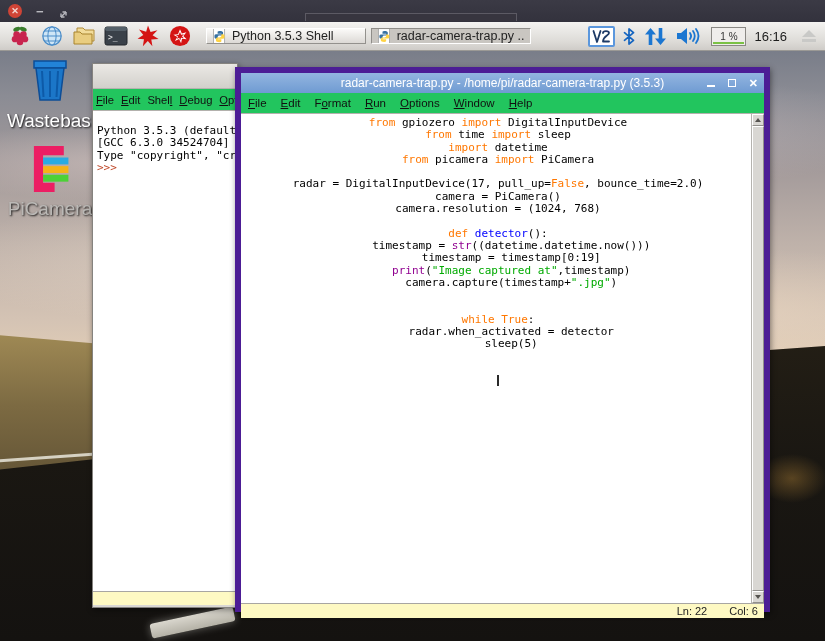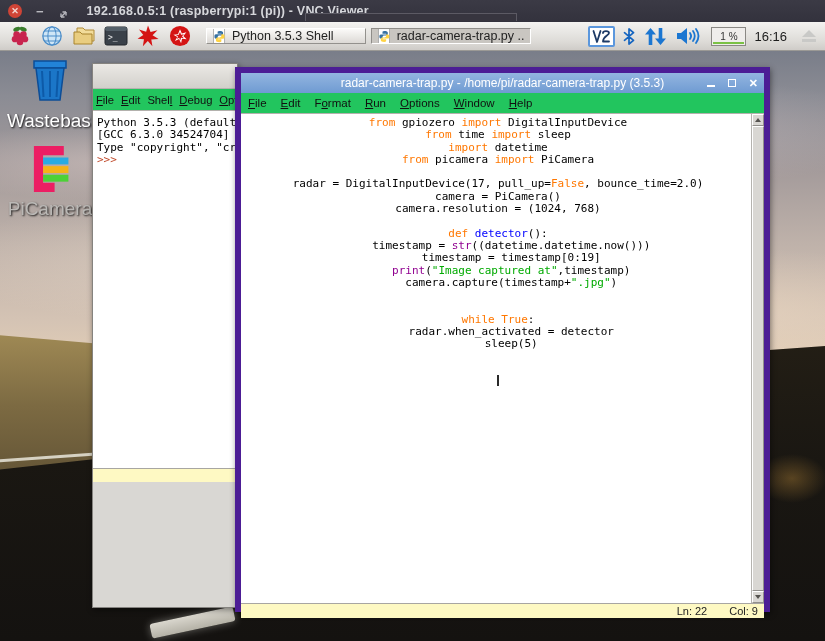--- a/index.html
+++ b/index.html
@@ -114,21 +114,21 @@
   .win-status { background:#fef9c3; border-top:1px solid #a8a6a2;
     font-size:11px; color:#222; display:flex; justify-content:flex-end;
     align-items:center; }
 
   
   #shell-win { left:92px; top:63px; width:146px; height:545px; z-index:5; }
   #shell-title { height:25px; background:linear-gradient(180deg,#ebe9e5,#d2d0cb);
     border-bottom:1px solid #b5b3af; }
   #shell-menu { height:22px; }
   #shell-menu .menu-item { margin:0 4px 0 3px; font-size:11.2px; }
-  #shell-text { background:#fff; height:357px; overflow:hidden; padding:6px 0 0 4px; }
+  #shell-text { background:#fff; height:480px; overflow:hidden; padding:14px 0 0 4px; }
   #shell-status { height:14px; }
 
   
   #editor-win { left:235px; top:67px; width:535px; height:545px; z-index:10;
     border:6px solid #4c1d95; }
   #editor-title { height:20px; background:linear-gradient(180deg,#93b5e0,#6f9bd2);
     display:flex; align-items:center; position:relative; }
   #editor-title .etitle { flex:1; text-align:center; color:#fff; font-size:12px;
     white-space:nowrap; overflow:hidden; }
   .win-controls { position:absolute; right:6px; top:0; height:20px;
@@ -180,21 +180,20 @@
     <div class="vnc-min">−</div>
     <span class="vnc-restore">
       <svg width="11" height="11" viewBox="0 0 11 11">
           <g stroke="#b9b9bf" stroke-width="1.4" fill="none">
             <path d="M3 8 L8 3"></path>
             <path d="M8 3 L8 6.5 M8 3 L4.5 3"></path>
             <path d="M3 8 L3 4.5 M3 8 L6.5 8"></path>
           </g>
         </svg>
     </span>
-    <span class="vnc-title">192.168.0.5:1 (raspberrypi:1 (pi)) - VNC Viewer</span>
   </div>
   <div class="vnc-toolbar-peek"></div>
 
   <div class="wallpaper">
     <div class="field"></div>
     <div class="ground"></div>
     <div class="shoulder-line"></div>
     <div class="road-dash-1"></div>
     <div class="road-dash-2"></div>
   </div>
@@ -374,17 +373,17 @@
             <span class="sb-tri-up"></span>
           </div>
         <div class="sb-thumb"></div>
         <div class="sb-btn sb-down">
             <span class="sb-tri-down"></span>
           </div>
       </div>
     </div>
     <div class="win-status" id="editor-status">
       <span class="st-ln">Ln: 22</span>
-      <span class="st-col">Col: 9</span>
+      <span class="st-col">Col: 6</span>
     </div>
   </div>
 
 </div>
 
 </body></html>

